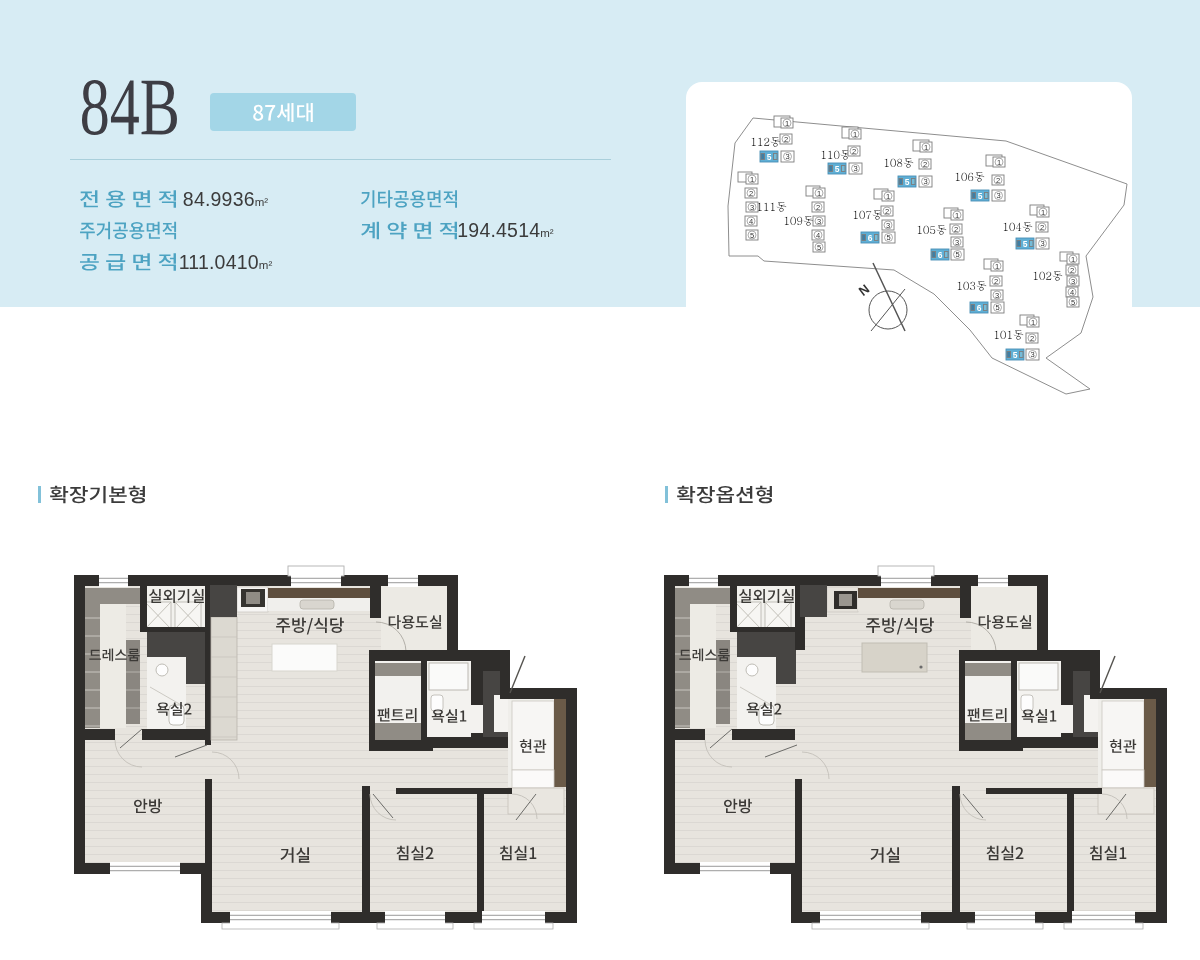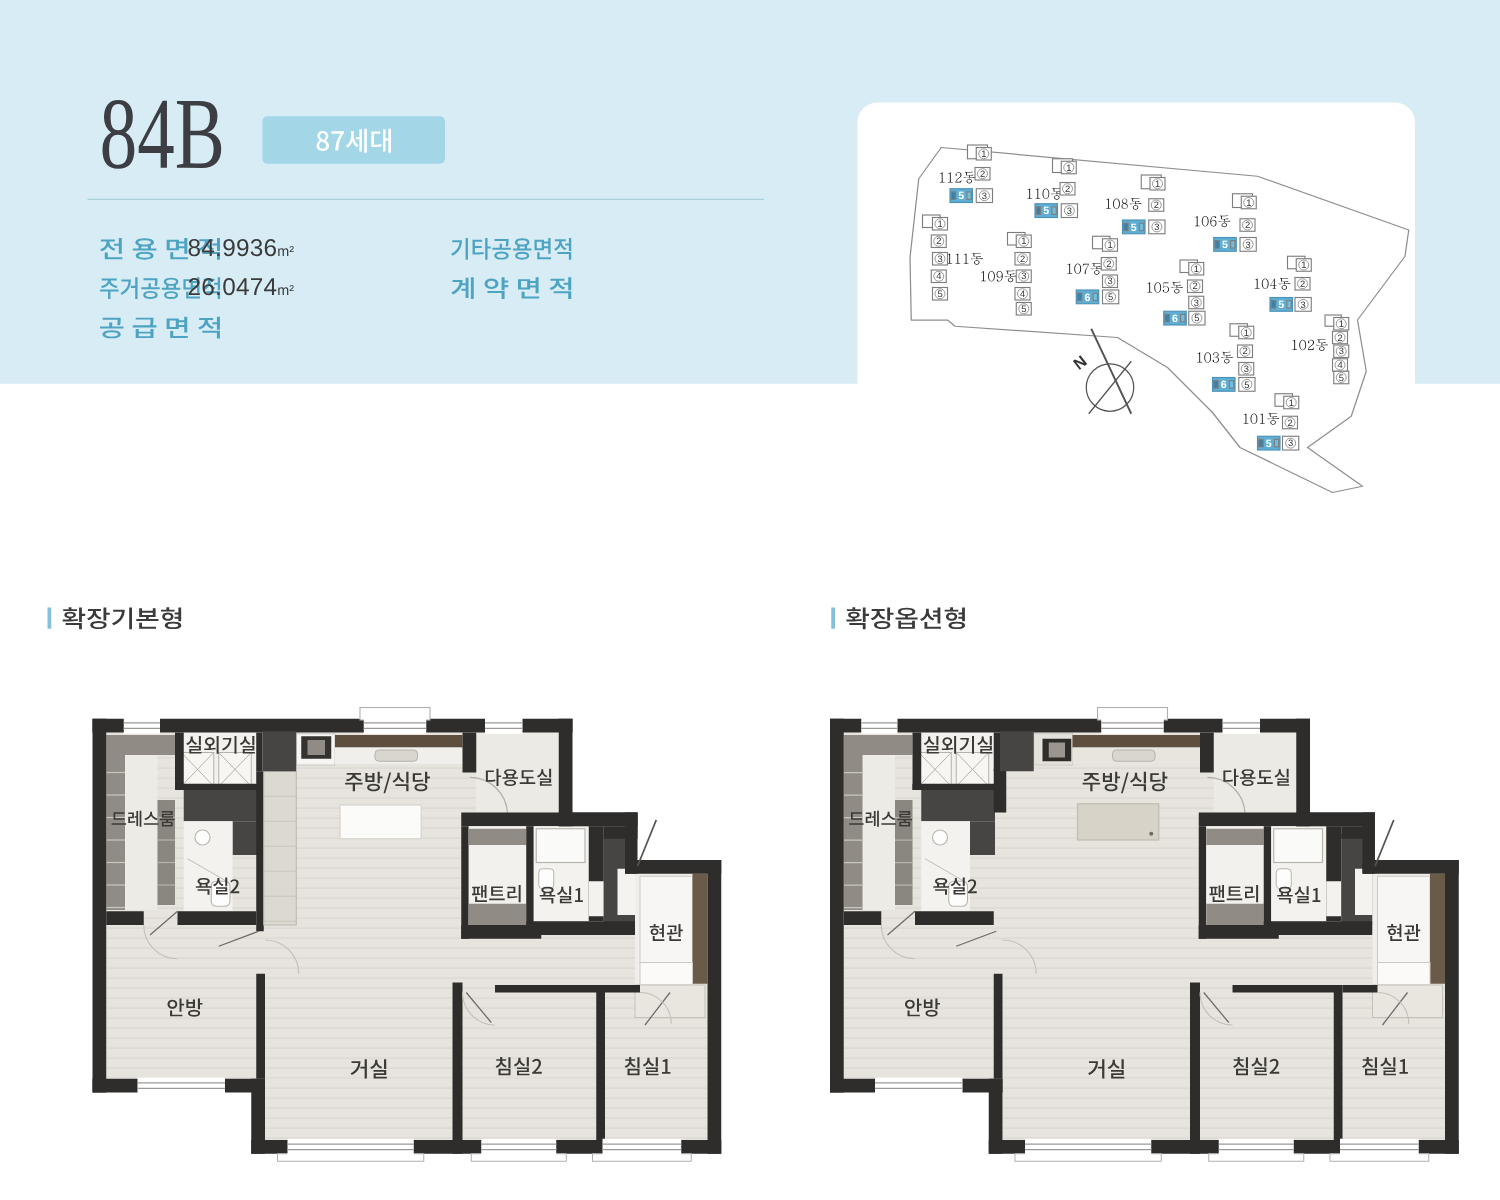--- a/index.html
+++ b/index.html
@@ -1,16 +1,16 @@
 <!DOCTYPE html>
 <html><head><meta charset="utf-8"><style>
 html,body{margin:0;padding:0;width:1200px;height:960px;background:#fff;overflow:hidden}
 *{box-sizing:border-box}
 .abs{position:absolute}
-.val{position:absolute;font:19.5px "Liberation Sans",sans-serif;color:#3b3b3b;text-align:left;line-height:28px;letter-spacing:.2px}
+.val{position:absolute;font:19.5px "Liberation Sans",sans-serif;color:#3b3b3b;text-align:center;line-height:28px;letter-spacing:.2px}
 .val .u{font-size:11.5px;letter-spacing:0}
 </style></head><body>
 <div style="position:relative;width:1200px;height:960px">
 
 <div class="abs" style="left:0;top:0;width:1200px;height:307px;background:#d7ecf4"></div>
 
 <svg class="abs" style="left:0;top:0" width="1200" height="960" viewBox="0 0 1200 960">
       <path transform="translate(79.7,134.2) scale(0.6012,0.8151)" d="M44.2 -49.5Q44.2 -44.1 41.6 -40.4Q39.0 -36.7 34.5 -34.7Q40.1 -32.7 43.1 -28.3Q46.2 -23.9 46.2 -17.7Q46.2 -8.4 41.0 -3.7Q35.7 1.0 24.7 1.0Q3.8 1.0 3.8 -17.7Q3.8 -24.2 6.9 -28.4Q10.1 -32.7 15.4 -34.7Q11.1 -36.7 8.5 -40.4Q5.8 -44.1 5.8 -49.5Q5.8 -57.6 10.8 -62.1Q15.7 -66.5 25.1 -66.5Q34.2 -66.5 39.2 -62.1Q44.2 -57.7 44.2 -49.5ZM37.4 -17.7Q37.4 -25.5 34.4 -29.0Q31.3 -32.5 24.7 -32.5Q18.3 -32.5 15.4 -29.2Q12.6 -25.8 12.6 -17.7Q12.6 -9.4 15.5 -6.2Q18.4 -2.9 24.7 -2.9Q31.2 -2.9 34.3 -6.3Q37.4 -9.7 37.4 -17.7ZM35.4 -49.5Q35.4 -56.2 32.8 -59.4Q30.1 -62.6 24.8 -62.6Q19.6 -62.6 17.1 -59.5Q14.6 -56.4 14.6 -49.5Q14.6 -42.7 17.0 -39.8Q19.5 -36.8 24.8 -36.8Q30.3 -36.8 32.8 -39.8Q35.4 -42.8 35.4 -49.5Z M89.6 -14.4V0.0H81.2V-14.4H52.0V-20.9L83.9 -65.8H89.6V-21.4H98.4V-14.4ZM81.2 -54.3H80.9L57.5 -21.4H81.2Z M146.8 -49.6Q146.8 -55.6 143.0 -58.3Q139.3 -61.1 130.8 -61.1H120.7V-36.3H131.4Q139.3 -36.3 143.0 -39.5Q146.8 -42.6 146.8 -49.6ZM151.7 -18.7Q151.7 -25.5 147.1 -28.7Q142.5 -31.9 132.4 -31.9H120.7V-4.4Q127.4 -4.1 135.1 -4.1Q143.4 -4.1 147.6 -7.6Q151.7 -11.2 151.7 -18.7ZM102.9 0.0V-2.6L111.3 -3.9V-61.6L102.9 -62.9V-65.5H132.8Q145.3 -65.5 151.0 -61.8Q156.8 -58.1 156.8 -50.1Q156.8 -44.3 153.2 -40.3Q149.7 -36.2 143.3 -34.9Q152.1 -33.9 157.0 -29.7Q161.8 -25.5 161.8 -18.8Q161.8 -9.4 155.3 -4.6Q148.8 0.3 136.3 0.3L115.4 0.0Z" fill="#3d3d44"></path>
     </svg>
 
@@ -23,21 +23,22 @@
 
 <svg class="abs" style="left:0;top:0" width="1200" height="960" viewBox="0 0 1200 960">
 <path transform="translate(79.0,206.1) scale(1.2050,1)" d="M10.1 -11.1H14.3V-9.5H10.1ZM13.3 -15.8H15.3V-3.1H13.3ZM4.0 -0.4H15.7V1.2H4.0ZM4.0 -4.2H6.0V0.5H4.0ZM5.1 -13.6H6.7V-12.3Q6.7 -10.7 6.2 -9.3Q5.6 -7.8 4.5 -6.8Q3.4 -5.7 1.9 -5.2L0.9 -6.7Q1.9 -7.1 2.7 -7.7Q3.5 -8.2 4.0 -9.0Q4.6 -9.7 4.8 -10.6Q5.1 -11.4 5.1 -12.3ZM5.5 -13.6H7.1V-12.3Q7.1 -11.2 7.6 -10.2Q8.1 -9.2 9.0 -8.4Q9.9 -7.6 11.2 -7.1L10.2 -5.5Q8.7 -6.1 7.7 -7.1Q6.6 -8.1 6.1 -9.5Q5.5 -10.8 5.5 -12.3ZM1.4 -14.5H10.7V-12.9H1.4Z M26.4 -10.0H28.3V-6.7H26.4ZM32.6 -10.0H34.6V-6.7H32.6ZM22.6 -7.4H38.3V-5.8H22.6ZM30.4 -4.7Q33.2 -4.7 34.8 -3.9Q36.4 -3.1 36.4 -1.6Q36.4 -0.1 34.8 0.7Q33.2 1.6 30.4 1.6Q27.6 1.6 26.1 0.7Q24.5 -0.1 24.5 -1.6Q24.5 -3.1 26.1 -3.9Q27.6 -4.7 30.4 -4.7ZM30.4 -3.2Q29.2 -3.2 28.3 -3.0Q27.4 -2.8 26.9 -2.4Q26.5 -2.1 26.5 -1.6Q26.5 -1.0 26.9 -0.7Q27.4 -0.3 28.3 -0.1Q29.2 0.0 30.4 0.0Q31.7 0.0 32.6 -0.1Q33.5 -0.3 34.0 -0.7Q34.4 -1.0 34.4 -1.6Q34.4 -2.1 34.0 -2.4Q33.5 -2.8 32.6 -3.0Q31.7 -3.2 30.4 -3.2ZM30.5 -15.5Q32.4 -15.5 33.8 -15.1Q35.1 -14.7 35.9 -14.0Q36.7 -13.3 36.7 -12.2Q36.7 -11.2 35.9 -10.5Q35.1 -9.7 33.8 -9.4Q32.4 -9.0 30.5 -9.0Q28.6 -9.0 27.2 -9.4Q25.8 -9.7 25.0 -10.5Q24.3 -11.2 24.3 -12.2Q24.3 -13.3 25.0 -14.0Q25.8 -14.7 27.2 -15.1Q28.6 -15.5 30.5 -15.5ZM30.5 -14.0Q29.2 -14.0 28.3 -13.8Q27.3 -13.6 26.8 -13.2Q26.3 -12.8 26.3 -12.2Q26.3 -11.7 26.8 -11.3Q27.3 -10.9 28.3 -10.7Q29.2 -10.5 30.5 -10.5Q31.8 -10.5 32.7 -10.7Q33.6 -10.9 34.1 -11.3Q34.6 -11.7 34.6 -12.2Q34.6 -12.8 34.1 -13.2Q33.6 -13.6 32.7 -13.8Q31.8 -14.0 30.5 -14.0Z M52.7 -12.9H57.4V-11.3H52.7ZM52.7 -9.2H57.4V-7.6H52.7ZM45.1 -14.3H53.2V-6.0H45.1ZM51.2 -12.8H47.1V-7.6H51.2ZM56.8 -15.8H58.8V-3.1H56.8ZM47.5 -0.4H59.2V1.2H47.5ZM47.5 -4.3H49.5V0.4H47.5Z M70.4 -14.0H72.0V-12.8Q72.0 -11.2 71.4 -9.7Q70.9 -8.3 69.8 -7.3Q68.7 -6.2 67.1 -5.6L66.1 -7.2Q67.1 -7.6 67.9 -8.2Q68.7 -8.7 69.3 -9.5Q69.8 -10.2 70.1 -11.1Q70.4 -11.9 70.4 -12.8ZM70.8 -14.0H72.4V-12.8Q72.4 -11.7 72.9 -10.7Q73.3 -9.7 74.3 -8.8Q75.2 -8.0 76.5 -7.6L75.5 -6.0Q74.0 -6.5 72.9 -7.6Q71.9 -8.6 71.3 -9.9Q70.8 -11.3 70.8 -12.8ZM75.5 -11.4H79.1V-9.8H75.5ZM66.7 -14.7H76.0V-13.1H66.7ZM68.8 -4.6H80.5V1.6H78.5V-3.0H68.8ZM78.5 -15.8H80.5V-5.4H78.5Z" fill="#4da3c2"></path>
 <path transform="translate(79.2,237.6) scale(0.9432,1)" d="M7.6 -14.0H9.3V-13.4Q9.3 -12.4 9.0 -11.6Q8.7 -10.8 8.0 -10.1Q7.4 -9.3 6.6 -8.8Q5.7 -8.2 4.7 -7.9Q3.6 -7.5 2.5 -7.3L1.7 -8.9Q2.8 -9.0 3.6 -9.3Q4.5 -9.6 5.3 -10.1Q6.0 -10.5 6.5 -11.0Q7.0 -11.6 7.3 -12.1Q7.6 -12.7 7.6 -13.4ZM8.1 -14.0H9.9V-13.4Q9.9 -12.7 10.1 -12.1Q10.4 -11.6 10.9 -11.0Q11.5 -10.5 12.2 -10.1Q12.9 -9.6 13.8 -9.3Q14.7 -9.0 15.7 -8.9L15.0 -7.3Q13.8 -7.5 12.8 -7.9Q11.7 -8.2 10.9 -8.8Q10.0 -9.3 9.4 -10.1Q8.8 -10.8 8.5 -11.6Q8.1 -12.4 8.1 -13.4ZM7.7 -4.9H9.7V1.6H7.7ZM0.9 -6.0H16.6V-4.4H0.9ZM2.3 -14.8H15.1V-13.2H2.3Z M30.7 -15.8H32.7V1.6H30.7ZM27.0 -9.0H31.7V-7.3H27.0ZM25.1 -14.0H27.1Q27.1 -12.1 26.7 -10.3Q26.3 -8.5 25.4 -7.0Q24.5 -5.4 23.0 -4.0Q21.5 -2.7 19.3 -1.6L18.3 -3.1Q20.1 -4.1 21.4 -5.2Q22.7 -6.3 23.6 -7.6Q24.4 -8.9 24.8 -10.4Q25.1 -11.9 25.1 -13.6ZM19.0 -14.0H26.2V-12.4H19.0Z M43.6 -4.9Q45.5 -4.9 46.8 -4.5Q48.2 -4.1 49.0 -3.4Q49.7 -2.7 49.7 -1.7Q49.7 -0.7 49.0 0.1Q48.2 0.8 46.8 1.2Q45.5 1.5 43.6 1.5Q41.7 1.5 40.4 1.2Q39.0 0.8 38.3 0.1Q37.5 -0.7 37.5 -1.7Q37.5 -2.7 38.3 -3.4Q39.0 -4.1 40.4 -4.5Q41.7 -4.9 43.6 -4.9ZM43.6 -3.4Q42.3 -3.4 41.4 -3.2Q40.5 -3.0 40.0 -2.6Q39.5 -2.2 39.5 -1.7Q39.5 -1.1 40.0 -0.8Q40.5 -0.4 41.4 -0.2Q42.3 0.0 43.6 0.0Q44.9 0.0 45.8 -0.2Q46.7 -0.4 47.2 -0.8Q47.7 -1.1 47.7 -1.7Q47.7 -2.2 47.2 -2.6Q46.7 -3.0 45.8 -3.2Q44.9 -3.4 43.6 -3.4ZM37.7 -15.0H48.8V-13.4H37.7ZM35.9 -7.9H51.5V-6.3H35.9ZM42.0 -11.1H44.0V-7.4H42.0ZM47.6 -15.0H49.6V-13.5Q49.6 -12.5 49.5 -11.4Q49.5 -10.2 49.1 -8.9L47.1 -9.1Q47.5 -10.4 47.5 -11.5Q47.6 -12.5 47.6 -13.5Z M57.0 -10.0H59.0V-6.7H57.0ZM63.3 -10.0H65.3V-6.7H63.3ZM53.3 -7.4H69.0V-5.8H53.3ZM61.1 -4.7Q63.9 -4.7 65.5 -3.9Q67.1 -3.1 67.1 -1.6Q67.1 -0.1 65.5 0.7Q63.9 1.6 61.1 1.6Q58.3 1.6 56.7 0.7Q55.2 -0.1 55.2 -1.6Q55.2 -3.1 56.7 -3.9Q58.3 -4.7 61.1 -4.7ZM61.1 -3.2Q59.9 -3.2 59.0 -3.0Q58.1 -2.8 57.6 -2.4Q57.2 -2.1 57.2 -1.6Q57.2 -1.0 57.6 -0.7Q58.1 -0.3 59.0 -0.1Q59.9 0.0 61.1 0.0Q62.4 0.0 63.3 -0.1Q64.2 -0.3 64.6 -0.7Q65.1 -1.0 65.1 -1.6Q65.1 -2.1 64.6 -2.4Q64.2 -2.8 63.3 -3.0Q62.4 -3.2 61.1 -3.2ZM61.2 -15.5Q63.1 -15.5 64.4 -15.1Q65.8 -14.7 66.6 -14.0Q67.3 -13.3 67.3 -12.2Q67.3 -11.2 66.6 -10.5Q65.8 -9.7 64.4 -9.4Q63.1 -9.0 61.2 -9.0Q59.3 -9.0 57.9 -9.4Q56.5 -9.7 55.7 -10.5Q55.0 -11.2 55.0 -12.2Q55.0 -13.3 55.7 -14.0Q56.5 -14.7 57.9 -15.1Q59.3 -15.5 61.2 -15.5ZM61.2 -14.0Q59.9 -14.0 58.9 -13.8Q58.0 -13.6 57.5 -13.2Q57.0 -12.8 57.0 -12.2Q57.0 -11.7 57.5 -11.3Q58.0 -10.9 58.9 -10.7Q59.9 -10.5 61.2 -10.5Q62.5 -10.5 63.4 -10.7Q64.3 -10.9 64.8 -11.3Q65.3 -11.7 65.3 -12.2Q65.3 -12.8 64.8 -13.2Q64.3 -13.6 63.4 -13.8Q62.5 -14.0 61.2 -14.0Z M79.2 -12.9H83.8V-11.3H79.2ZM79.2 -9.2H83.8V-7.6H79.2ZM71.6 -14.3H79.6V-6.0H71.6ZM77.7 -12.8H73.5V-7.6H77.7ZM83.2 -15.8H85.2V-3.1H83.2ZM73.9 -0.4H85.6V1.2H73.9ZM73.9 -4.3H75.9V0.4H73.9Z M92.5 -14.0H94.1V-12.8Q94.1 -11.2 93.6 -9.7Q93.0 -8.3 91.9 -7.3Q90.8 -6.2 89.3 -5.6L88.3 -7.2Q89.3 -7.6 90.1 -8.2Q90.9 -8.7 91.4 -9.5Q92.0 -10.2 92.2 -11.1Q92.5 -11.9 92.5 -12.8ZM92.9 -14.0H94.5V-12.8Q94.5 -11.7 95.0 -10.7Q95.5 -9.7 96.4 -8.8Q97.3 -8.0 98.6 -7.6L97.6 -6.0Q96.1 -6.5 95.1 -7.6Q94.0 -8.6 93.5 -9.9Q92.9 -11.3 92.9 -12.8ZM97.6 -11.4H101.2V-9.8H97.6ZM88.8 -14.7H98.1V-13.1H88.8ZM91.0 -4.6H102.7V1.6H100.7V-3.0H91.0ZM100.7 -15.8H102.7V-5.4H100.7Z" fill="#4da3c2"></path>
 <path transform="translate(78.9,269.1) scale(1.2056,1)" d="M8.6 -4.9Q10.5 -4.9 11.9 -4.5Q13.2 -4.1 14.0 -3.4Q14.7 -2.7 14.7 -1.7Q14.7 -0.7 14.0 0.1Q13.2 0.8 11.9 1.2Q10.5 1.5 8.6 1.5Q6.8 1.5 5.4 1.2Q4.0 0.8 3.3 0.1Q2.5 -0.7 2.5 -1.7Q2.5 -2.7 3.3 -3.4Q4.0 -4.1 5.4 -4.5Q6.8 -4.9 8.6 -4.9ZM8.6 -3.4Q7.4 -3.4 6.5 -3.2Q5.5 -3.0 5.0 -2.6Q4.5 -2.2 4.5 -1.7Q4.5 -1.1 5.0 -0.8Q5.5 -0.4 6.5 -0.2Q7.4 0.0 8.6 0.0Q9.9 0.0 10.8 -0.2Q11.8 -0.4 12.3 -0.8Q12.8 -1.1 12.8 -1.7Q12.8 -2.2 12.3 -2.6Q11.8 -3.0 10.8 -3.2Q9.9 -3.4 8.6 -3.4ZM2.7 -15.0H13.8V-13.4H2.7ZM0.9 -7.9H16.5V-6.3H0.9ZM7.0 -11.1H9.0V-7.4H7.0ZM12.6 -15.0H14.6V-13.5Q14.6 -12.5 14.6 -11.4Q14.5 -10.2 14.1 -8.9L12.2 -9.1Q12.5 -10.4 12.6 -11.5Q12.6 -12.5 12.6 -13.5Z M24.6 -5.9H26.6V-3.8H34.4V-5.9H36.4V1.3H24.6ZM26.6 -2.3V-0.2H34.4V-2.3ZM24.6 -15.0H35.7V-13.5H24.6ZM22.6 -8.9H38.4V-7.2H22.6ZM34.4 -15.0H36.4V-13.7Q36.4 -12.7 36.3 -11.4Q36.3 -10.2 35.9 -8.5L33.9 -8.4Q34.3 -10.1 34.4 -11.4Q34.4 -12.7 34.4 -13.7Z M52.7 -12.9H57.4V-11.3H52.7ZM52.7 -9.2H57.4V-7.6H52.7ZM45.1 -14.3H53.2V-6.0H45.1ZM51.2 -12.8H47.1V-7.6H51.2ZM56.8 -15.8H58.8V-3.1H56.8ZM47.5 -0.4H59.2V1.2H47.5ZM47.5 -4.3H49.5V0.4H47.5Z M70.4 -14.0H72.0V-12.8Q72.0 -11.2 71.4 -9.7Q70.9 -8.3 69.8 -7.3Q68.7 -6.2 67.1 -5.6L66.1 -7.2Q67.1 -7.6 67.9 -8.2Q68.7 -8.7 69.3 -9.5Q69.8 -10.2 70.1 -11.1Q70.4 -11.9 70.4 -12.8ZM70.8 -14.0H72.4V-12.8Q72.4 -11.7 72.9 -10.7Q73.3 -9.7 74.3 -8.8Q75.2 -8.0 76.5 -7.6L75.5 -6.0Q74.0 -6.5 72.9 -7.6Q71.9 -8.6 71.3 -9.9Q70.8 -11.3 70.8 -12.8ZM75.5 -11.4H79.1V-9.8H75.5ZM66.7 -14.7H76.0V-13.1H66.7ZM68.8 -4.6H80.5V1.6H78.5V-3.0H68.8ZM78.5 -15.8H80.5V-5.4H78.5Z" fill="#4da3c2"></path>
 <path transform="translate(360.0,206.1) scale(0.9444,1)" d="M13.2 -15.8H15.2V1.6H13.2ZM8.1 -14.0H10.1Q10.1 -12.0 9.7 -10.3Q9.3 -8.5 8.3 -6.9Q7.4 -5.3 5.8 -4.0Q4.3 -2.6 2.1 -1.5L1.0 -3.1Q3.5 -4.3 5.1 -5.9Q6.6 -7.4 7.4 -9.4Q8.1 -11.3 8.1 -13.6ZM1.9 -14.0H9.0V-12.4H1.9Z M19.1 -4.1H20.5Q22.0 -4.1 23.3 -4.2Q24.6 -4.2 25.8 -4.3Q27.1 -4.4 28.4 -4.6L28.6 -3.0Q27.2 -2.8 26.0 -2.7Q24.7 -2.6 23.4 -2.5Q22.0 -2.5 20.5 -2.5H19.1ZM19.1 -14.3H27.2V-12.7H21.1V-3.6H19.1ZM20.6 -9.4H26.9V-7.8H20.6ZM29.8 -15.8H31.8V1.6H29.8ZM31.4 -9.0H34.5V-7.3H31.4Z M43.6 -4.9Q45.5 -4.9 46.8 -4.5Q48.2 -4.1 49.0 -3.4Q49.7 -2.7 49.7 -1.7Q49.7 -0.7 49.0 0.1Q48.2 0.8 46.8 1.2Q45.5 1.5 43.6 1.5Q41.7 1.5 40.4 1.2Q39.0 0.8 38.3 0.1Q37.5 -0.7 37.5 -1.7Q37.5 -2.7 38.3 -3.4Q39.0 -4.1 40.4 -4.5Q41.7 -4.9 43.6 -4.9ZM43.6 -3.4Q42.3 -3.4 41.4 -3.2Q40.5 -3.0 40.0 -2.6Q39.5 -2.2 39.5 -1.7Q39.5 -1.1 40.0 -0.8Q40.5 -0.4 41.4 -0.2Q42.3 0.0 43.6 0.0Q44.9 0.0 45.8 -0.2Q46.7 -0.4 47.2 -0.8Q47.7 -1.1 47.7 -1.7Q47.7 -2.2 47.2 -2.6Q46.7 -3.0 45.8 -3.2Q44.9 -3.4 43.6 -3.4ZM37.7 -15.0H48.8V-13.4H37.7ZM35.9 -7.9H51.5V-6.3H35.9ZM42.0 -11.1H44.0V-7.4H42.0ZM47.6 -15.0H49.6V-13.5Q49.6 -12.5 49.5 -11.4Q49.5 -10.2 49.1 -8.9L47.1 -9.1Q47.5 -10.4 47.5 -11.5Q47.6 -12.5 47.6 -13.5Z M57.0 -10.0H59.0V-6.7H57.0ZM63.3 -10.0H65.3V-6.7H63.3ZM53.3 -7.4H69.0V-5.8H53.3ZM61.1 -4.7Q63.9 -4.7 65.5 -3.9Q67.1 -3.1 67.1 -1.6Q67.1 -0.1 65.5 0.7Q63.9 1.6 61.1 1.6Q58.3 1.6 56.7 0.7Q55.2 -0.1 55.2 -1.6Q55.2 -3.1 56.7 -3.9Q58.3 -4.7 61.1 -4.7ZM61.1 -3.2Q59.9 -3.2 59.0 -3.0Q58.1 -2.8 57.6 -2.4Q57.2 -2.1 57.2 -1.6Q57.2 -1.0 57.6 -0.7Q58.1 -0.3 59.0 -0.1Q59.9 0.0 61.1 0.0Q62.4 0.0 63.3 -0.1Q64.2 -0.3 64.6 -0.7Q65.1 -1.0 65.1 -1.6Q65.1 -2.1 64.6 -2.4Q64.2 -2.8 63.3 -3.0Q62.4 -3.2 61.1 -3.2ZM61.2 -15.5Q63.1 -15.5 64.4 -15.1Q65.8 -14.7 66.6 -14.0Q67.3 -13.3 67.3 -12.2Q67.3 -11.2 66.6 -10.5Q65.8 -9.7 64.4 -9.4Q63.1 -9.0 61.2 -9.0Q59.3 -9.0 57.9 -9.4Q56.5 -9.7 55.7 -10.5Q55.0 -11.2 55.0 -12.2Q55.0 -13.3 55.7 -14.0Q56.5 -14.7 57.9 -15.1Q59.3 -15.5 61.2 -15.5ZM61.2 -14.0Q59.9 -14.0 58.9 -13.8Q58.0 -13.6 57.5 -13.2Q57.0 -12.8 57.0 -12.2Q57.0 -11.7 57.5 -11.3Q58.0 -10.9 58.9 -10.7Q59.9 -10.5 61.2 -10.5Q62.5 -10.5 63.4 -10.7Q64.3 -10.9 64.8 -11.3Q65.3 -11.7 65.3 -12.2Q65.3 -12.8 64.8 -13.2Q64.3 -13.6 63.4 -13.8Q62.5 -14.0 61.2 -14.0Z M79.2 -12.9H83.8V-11.3H79.2ZM79.2 -9.2H83.8V-7.6H79.2ZM71.6 -14.3H79.6V-6.0H71.6ZM77.7 -12.8H73.5V-7.6H77.7ZM83.2 -15.8H85.2V-3.1H83.2ZM73.9 -0.4H85.6V1.2H73.9ZM73.9 -4.3H75.9V0.4H73.9Z M92.5 -14.0H94.1V-12.8Q94.1 -11.2 93.6 -9.7Q93.0 -8.3 91.9 -7.3Q90.8 -6.2 89.3 -5.6L88.3 -7.2Q89.3 -7.6 90.1 -8.2Q90.9 -8.7 91.4 -9.5Q92.0 -10.2 92.2 -11.1Q92.5 -11.9 92.5 -12.8ZM92.9 -14.0H94.5V-12.8Q94.5 -11.7 95.0 -10.7Q95.5 -9.7 96.4 -8.8Q97.3 -8.0 98.6 -7.6L97.6 -6.0Q96.1 -6.5 95.1 -7.6Q94.0 -8.6 93.5 -9.9Q92.9 -11.3 92.9 -12.8ZM97.6 -11.4H101.2V-9.8H97.6ZM88.8 -14.7H98.1V-13.1H88.8ZM91.0 -4.6H102.7V1.6H100.7V-3.0H91.0ZM100.7 -15.8H102.7V-5.4H100.7Z" fill="#4da3c2"></path>
 <path transform="translate(360.1,237.6) scale(1.2036,1)" d="M7.6 -11.1H11.3V-9.5H7.6ZM7.5 -6.7H11.2V-5.1H7.5ZM13.8 -15.8H15.7V1.6H13.8ZM10.3 -15.4H12.2V0.7H10.3ZM6.4 -13.7H8.3Q8.3 -11.3 7.7 -9.2Q7.1 -7.1 5.7 -5.3Q4.3 -3.5 1.9 -2.1L0.8 -3.5Q2.8 -4.7 4.0 -6.2Q5.2 -7.7 5.8 -9.5Q6.4 -11.2 6.4 -13.3ZM1.6 -13.7H7.1V-12.1H1.6Z M35.6 -13.3H38.6V-11.7H35.6ZM35.6 -9.6H38.6V-7.9H35.6ZM34.2 -15.8H36.2V-5.5H34.2ZM24.8 -4.8H36.2V1.6H34.2V-3.2H24.8ZM27.5 -14.8Q28.8 -14.8 29.8 -14.3Q30.9 -13.7 31.5 -12.8Q32.1 -11.9 32.1 -10.6Q32.1 -9.4 31.5 -8.5Q30.9 -7.5 29.8 -7.0Q28.8 -6.5 27.5 -6.5Q26.1 -6.5 25.1 -7.0Q24.1 -7.5 23.5 -8.5Q22.9 -9.4 22.9 -10.6Q22.9 -11.9 23.5 -12.8Q24.1 -13.7 25.1 -14.3Q26.1 -14.8 27.5 -14.8ZM27.5 -13.1Q26.7 -13.1 26.1 -12.8Q25.5 -12.5 25.1 -11.9Q24.8 -11.4 24.8 -10.6Q24.8 -9.9 25.1 -9.3Q25.5 -8.8 26.1 -8.4Q26.7 -8.1 27.5 -8.1Q28.2 -8.1 28.8 -8.4Q29.4 -8.8 29.8 -9.3Q30.1 -9.9 30.1 -10.6Q30.1 -11.4 29.8 -11.9Q29.4 -12.5 28.8 -12.8Q28.2 -13.1 27.5 -13.1Z M52.7 -12.9H57.4V-11.3H52.7ZM52.7 -9.2H57.4V-7.6H52.7ZM45.1 -14.3H53.2V-6.0H45.1ZM51.2 -12.8H47.1V-7.6H51.2ZM56.8 -15.8H58.8V-3.1H56.8ZM47.5 -0.4H59.2V1.2H47.5ZM47.5 -4.3H49.5V0.4H47.5Z M70.4 -14.0H72.0V-12.8Q72.0 -11.2 71.4 -9.7Q70.9 -8.3 69.8 -7.3Q68.7 -6.2 67.1 -5.6L66.1 -7.2Q67.1 -7.6 67.9 -8.2Q68.7 -8.7 69.3 -9.5Q69.8 -10.2 70.1 -11.1Q70.4 -11.9 70.4 -12.8ZM70.8 -14.0H72.4V-12.8Q72.4 -11.7 72.9 -10.7Q73.3 -9.7 74.3 -8.8Q75.2 -8.0 76.5 -7.6L75.5 -6.0Q74.0 -6.5 72.9 -7.6Q71.9 -8.6 71.3 -9.9Q70.8 -11.3 70.8 -12.8ZM75.5 -11.4H79.1V-9.8H75.5ZM66.7 -14.7H76.0V-13.1H66.7ZM68.8 -4.6H80.5V1.6H78.5V-3.0H68.8ZM78.5 -15.8H80.5V-5.4H78.5Z" fill="#4da3c2"></path>
 </svg>
 
 <div class="val" style="left:150px;top:185px;width:151px">84.9936<span class="u">m²</span></div>
-<div class="val" style="left:150px;top:216px;width:151px">26.0474<span class="u">m²</span></div>
+<div class="val" style="left:150px;top:248px;width:151px">111.0410<span class="u">m²</span></div>
+<div class="val" style="left:430px;top:216px;width:151px">194.4514<span class="u">m²</span></div>
 
 <div class="abs" style="left:38px;top:486px;width:3px;height:17px;background:#82c1d9"></div>
 <svg class="abs" style="left:0;top:0" width="1200" height="960" viewBox="0 0 1200 960">
       <path transform="translate(49.2,501.7) scale(1.1236,1)" d="M5.1 -7.7H7.1V-5.4H5.1ZM12.5 -15.8H14.5V-4.1H12.5ZM13.7 -10.7H16.9V-9.0H13.7ZM1.0 -4.5 0.7 -6.1Q2.3 -6.1 4.1 -6.1Q6.0 -6.1 7.9 -6.2Q9.8 -6.3 11.6 -6.6L11.7 -5.2Q9.9 -4.9 8.0 -4.7Q6.1 -4.6 4.3 -4.5Q2.5 -4.5 1.0 -4.5ZM2.9 -3.3H14.5V1.6H12.5V-1.7H2.9ZM1.2 -14.4H11.1V-12.9H1.2ZM6.1 -12.3Q8.0 -12.3 9.1 -11.7Q10.3 -11.0 10.3 -9.8Q10.3 -8.6 9.1 -7.9Q8.0 -7.2 6.1 -7.2Q4.3 -7.2 3.1 -7.9Q2.0 -8.6 2.0 -9.8Q2.0 -11.0 3.1 -11.7Q4.3 -12.3 6.1 -12.3ZM6.1 -11.0Q5.1 -11.0 4.5 -10.7Q3.9 -10.4 3.9 -9.8Q3.9 -9.2 4.5 -8.9Q5.1 -8.5 6.1 -8.5Q7.2 -8.5 7.8 -8.9Q8.4 -9.2 8.4 -9.8Q8.4 -10.4 7.8 -10.7Q7.2 -11.0 6.1 -11.0ZM5.1 -15.9H7.1V-13.7H5.1Z M22.4 -13.9H24.1V-12.6Q24.1 -11.0 23.5 -9.6Q22.9 -8.2 21.9 -7.1Q20.8 -6.1 19.2 -5.5L18.2 -7.1Q19.6 -7.6 20.5 -8.4Q21.5 -9.3 22.0 -10.4Q22.4 -11.5 22.4 -12.6ZM22.8 -13.9H24.5V-12.6Q24.5 -11.6 24.9 -10.6Q25.4 -9.6 26.3 -8.8Q27.2 -8.1 28.5 -7.6L27.6 -6.1Q26.0 -6.6 25.0 -7.5Q23.9 -8.5 23.4 -9.8Q22.8 -11.2 22.8 -12.6ZM18.8 -14.6H28.1V-13.0H18.8ZM29.9 -15.8H31.9V-5.4H29.9ZM31.4 -11.6H34.4V-9.9H31.4ZM26.3 -5.0Q28.1 -5.0 29.4 -4.6Q30.7 -4.2 31.4 -3.5Q32.1 -2.8 32.1 -1.7Q32.1 -0.7 31.4 0.0Q30.7 0.8 29.4 1.1Q28.1 1.5 26.3 1.5Q24.5 1.5 23.2 1.1Q21.9 0.8 21.2 0.0Q20.5 -0.7 20.5 -1.7Q20.5 -2.8 21.2 -3.5Q21.9 -4.2 23.2 -4.6Q24.5 -5.0 26.3 -5.0ZM26.3 -3.4Q25.1 -3.4 24.3 -3.2Q23.4 -3.1 23.0 -2.7Q22.5 -2.3 22.5 -1.7Q22.5 -1.2 23.0 -0.8Q23.4 -0.4 24.3 -0.2Q25.1 0.0 26.3 0.0Q27.5 0.0 28.4 -0.2Q29.2 -0.4 29.7 -0.8Q30.1 -1.2 30.1 -1.7Q30.1 -2.3 29.7 -2.7Q29.2 -3.1 28.4 -3.2Q27.5 -3.4 26.3 -3.4Z M48.2 -15.8H50.2V1.6H48.2ZM43.1 -14.0H45.0Q45.0 -12.0 44.6 -10.3Q44.2 -8.5 43.3 -6.9Q42.3 -5.3 40.8 -4.0Q39.3 -2.6 37.0 -1.5L36.0 -3.1Q38.5 -4.3 40.1 -5.9Q41.6 -7.4 42.3 -9.4Q43.1 -11.3 43.1 -13.6ZM36.8 -14.0H44.0V-12.4H36.8Z M55.3 -15.1H57.3V-13.2H65.0V-15.1H67.0V-8.1H55.3ZM57.3 -11.6V-9.7H65.0V-11.6ZM53.3 -6.5H69.0V-4.9H53.3ZM60.2 -9.0H62.1V-5.8H60.2ZM55.3 -0.4H67.3V1.2H55.3ZM55.3 -3.6H57.3V0.2H55.3Z M80.6 -11.8H84.0V-10.2H80.6ZM80.5 -8.4H83.9V-6.8H80.5ZM70.8 -14.0H80.5V-12.5H70.8ZM75.7 -11.7Q76.9 -11.7 77.8 -11.3Q78.7 -10.9 79.2 -10.2Q79.7 -9.4 79.7 -8.5Q79.7 -7.5 79.2 -6.8Q78.7 -6.0 77.8 -5.6Q76.9 -5.2 75.7 -5.2Q74.6 -5.2 73.7 -5.6Q72.8 -6.0 72.2 -6.8Q71.7 -7.5 71.7 -8.5Q71.7 -9.4 72.2 -10.2Q72.8 -10.9 73.7 -11.3Q74.6 -11.7 75.7 -11.7ZM75.7 -10.2Q74.8 -10.2 74.2 -9.7Q73.6 -9.3 73.6 -8.5Q73.6 -7.7 74.2 -7.2Q74.8 -6.7 75.7 -6.7Q76.7 -6.7 77.3 -7.2Q77.9 -7.7 77.9 -8.5Q77.9 -9.3 77.3 -9.7Q76.7 -10.2 75.7 -10.2ZM74.7 -15.9H76.7V-12.9H74.7ZM83.2 -15.8H85.2V-4.7H83.2ZM79.4 -4.4Q81.2 -4.4 82.5 -4.1Q83.8 -3.7 84.6 -3.1Q85.3 -2.4 85.3 -1.4Q85.3 -0.5 84.6 0.2Q83.8 0.8 82.5 1.2Q81.2 1.5 79.4 1.5Q77.6 1.5 76.3 1.2Q75.0 0.8 74.3 0.2Q73.5 -0.5 73.5 -1.4Q73.5 -2.4 74.3 -3.1Q75.0 -3.7 76.3 -4.1Q77.6 -4.4 79.4 -4.4ZM79.4 -2.9Q77.6 -2.9 76.6 -2.5Q75.6 -2.2 75.6 -1.4Q75.6 -0.7 76.6 -0.4Q77.6 0.0 79.4 0.0Q81.2 0.0 82.2 -0.4Q83.2 -0.7 83.2 -1.4Q83.2 -2.2 82.2 -2.5Q81.2 -2.9 79.4 -2.9Z" fill="#3b3b3b"></path>
     </svg>
 
 <div class="abs" style="left:665px;top:486px;width:3px;height:17px;background:#82c1d9"></div>
 <svg class="abs" style="left:0;top:0" width="1200" height="960" viewBox="0 0 1200 960">
       <path transform="translate(676.2,501.7) scale(1.1236,1)" d="M5.1 -7.7H7.1V-5.4H5.1ZM12.5 -15.8H14.5V-4.1H12.5ZM13.7 -10.7H16.9V-9.0H13.7ZM1.0 -4.5 0.7 -6.1Q2.3 -6.1 4.1 -6.1Q6.0 -6.1 7.9 -6.2Q9.8 -6.3 11.6 -6.6L11.7 -5.2Q9.9 -4.9 8.0 -4.7Q6.1 -4.6 4.3 -4.5Q2.5 -4.5 1.0 -4.5ZM2.9 -3.3H14.5V1.6H12.5V-1.7H2.9ZM1.2 -14.4H11.1V-12.9H1.2ZM6.1 -12.3Q8.0 -12.3 9.1 -11.7Q10.3 -11.0 10.3 -9.8Q10.3 -8.6 9.1 -7.9Q8.0 -7.2 6.1 -7.2Q4.3 -7.2 3.1 -7.9Q2.0 -8.6 2.0 -9.8Q2.0 -11.0 3.1 -11.7Q4.3 -12.3 6.1 -12.3ZM6.1 -11.0Q5.1 -11.0 4.5 -10.7Q3.9 -10.4 3.9 -9.8Q3.9 -9.2 4.5 -8.9Q5.1 -8.5 6.1 -8.5Q7.2 -8.5 7.8 -8.9Q8.4 -9.2 8.4 -9.8Q8.4 -10.4 7.8 -10.7Q7.2 -11.0 6.1 -11.0ZM5.1 -15.9H7.1V-13.7H5.1Z M22.4 -13.9H24.1V-12.6Q24.1 -11.0 23.5 -9.6Q22.9 -8.2 21.9 -7.1Q20.8 -6.1 19.2 -5.5L18.2 -7.1Q19.6 -7.6 20.5 -8.4Q21.5 -9.3 22.0 -10.4Q22.4 -11.5 22.4 -12.6ZM22.8 -13.9H24.5V-12.6Q24.5 -11.6 24.9 -10.6Q25.4 -9.6 26.3 -8.8Q27.2 -8.1 28.5 -7.6L27.6 -6.1Q26.0 -6.6 25.0 -7.5Q23.9 -8.5 23.4 -9.8Q22.8 -11.2 22.8 -12.6ZM18.8 -14.6H28.1V-13.0H18.8ZM29.9 -15.8H31.9V-5.4H29.9ZM31.4 -11.6H34.4V-9.9H31.4ZM26.3 -5.0Q28.1 -5.0 29.4 -4.6Q30.7 -4.2 31.4 -3.5Q32.1 -2.8 32.1 -1.7Q32.1 -0.7 31.4 0.0Q30.7 0.8 29.4 1.1Q28.1 1.5 26.3 1.5Q24.5 1.5 23.2 1.1Q21.9 0.8 21.2 0.0Q20.5 -0.7 20.5 -1.7Q20.5 -2.8 21.2 -3.5Q21.9 -4.2 23.2 -4.6Q24.5 -5.0 26.3 -5.0ZM26.3 -3.4Q25.1 -3.4 24.3 -3.2Q23.4 -3.1 23.0 -2.7Q22.5 -2.3 22.5 -1.7Q22.5 -1.2 23.0 -0.8Q23.4 -0.4 24.3 -0.2Q25.1 0.0 26.3 0.0Q27.5 0.0 28.4 -0.2Q29.2 -0.4 29.7 -0.8Q30.1 -1.2 30.1 -1.7Q30.1 -2.3 29.7 -2.7Q29.2 -3.1 28.4 -3.2Q27.5 -3.4 26.3 -3.4Z M43.7 -15.6Q45.6 -15.6 47.0 -15.2Q48.4 -14.8 49.1 -14.1Q49.9 -13.4 49.9 -12.3Q49.9 -11.3 49.1 -10.6Q48.4 -9.9 47.0 -9.5Q45.6 -9.1 43.7 -9.1Q41.8 -9.1 40.4 -9.5Q39.0 -9.9 38.2 -10.6Q37.5 -11.3 37.5 -12.3Q37.5 -13.4 38.2 -14.1Q39.0 -14.8 40.4 -15.2Q41.8 -15.6 43.7 -15.6ZM43.7 -14.1Q42.4 -14.1 41.4 -13.9Q40.5 -13.7 40.0 -13.3Q39.5 -12.9 39.5 -12.3Q39.5 -11.8 40.0 -11.4Q40.5 -11.0 41.4 -10.8Q42.4 -10.6 43.7 -10.6Q45.0 -10.6 45.9 -10.8Q46.8 -11.0 47.3 -11.4Q47.8 -11.8 47.8 -12.3Q47.8 -12.9 47.3 -13.3Q46.8 -13.7 45.9 -13.9Q45.0 -14.1 43.7 -14.1ZM37.8 -5.2H39.7V-3.6H47.6V-5.2H49.6V1.3H37.8ZM39.7 -2.1V-0.2H47.6V-2.1ZM35.8 -7.8H51.5V-6.2H35.8ZM42.7 -9.7H44.6V-7.0H42.7Z M62.5 -13.4H66.2V-11.8H62.5ZM62.5 -9.9H66.2V-8.3H62.5ZM57.5 -14.8H59.1V-12.7Q59.1 -11.0 58.6 -9.4Q58.0 -7.9 56.9 -6.8Q55.9 -5.6 54.3 -5.0L53.3 -6.6Q54.3 -7.0 55.1 -7.6Q55.9 -8.2 56.4 -9.0Q56.9 -9.8 57.2 -10.8Q57.5 -11.7 57.5 -12.7ZM57.9 -14.8H59.5V-12.7Q59.5 -11.8 59.8 -10.9Q60.0 -10.0 60.5 -9.2Q61.1 -8.4 61.8 -7.8Q62.6 -7.2 63.6 -6.8L62.5 -5.3Q61.0 -5.9 60.0 -7.0Q59.0 -8.1 58.4 -9.6Q57.9 -11.0 57.9 -12.7ZM65.7 -15.8H67.7V-2.9H65.7ZM56.4 -0.4H68.1V1.2H56.4ZM56.4 -4.1H58.4V0.6H56.4Z M80.6 -11.8H84.0V-10.2H80.6ZM80.5 -8.4H83.9V-6.8H80.5ZM70.8 -14.0H80.5V-12.5H70.8ZM75.7 -11.7Q76.9 -11.7 77.8 -11.3Q78.7 -10.9 79.2 -10.2Q79.7 -9.4 79.7 -8.5Q79.7 -7.5 79.2 -6.8Q78.7 -6.0 77.8 -5.6Q76.9 -5.2 75.7 -5.2Q74.6 -5.2 73.7 -5.6Q72.8 -6.0 72.2 -6.8Q71.7 -7.5 71.7 -8.5Q71.7 -9.4 72.2 -10.2Q72.8 -10.9 73.7 -11.3Q74.6 -11.7 75.7 -11.7ZM75.7 -10.2Q74.8 -10.2 74.2 -9.7Q73.6 -9.3 73.6 -8.5Q73.6 -7.7 74.2 -7.2Q74.8 -6.7 75.7 -6.7Q76.7 -6.7 77.3 -7.2Q77.9 -7.7 77.9 -8.5Q77.9 -9.3 77.3 -9.7Q76.7 -10.2 75.7 -10.2ZM74.7 -15.9H76.7V-12.9H74.7ZM83.2 -15.8H85.2V-4.7H83.2ZM79.4 -4.4Q81.2 -4.4 82.5 -4.1Q83.8 -3.7 84.6 -3.1Q85.3 -2.4 85.3 -1.4Q85.3 -0.5 84.6 0.2Q83.8 0.8 82.5 1.2Q81.2 1.5 79.4 1.5Q77.6 1.5 76.3 1.2Q75.0 0.8 74.3 0.2Q73.5 -0.5 73.5 -1.4Q73.5 -2.4 74.3 -3.1Q75.0 -3.7 76.3 -4.1Q77.6 -4.4 79.4 -4.4ZM79.4 -2.9Q77.6 -2.9 76.6 -2.5Q75.6 -2.2 75.6 -1.4Q75.6 -0.7 76.6 -0.4Q77.6 0.0 79.4 0.0Q81.2 0.0 82.2 -0.4Q83.2 -0.7 83.2 -1.4Q83.2 -2.2 82.2 -2.5Q81.2 -2.9 79.4 -2.9Z" fill="#3b3b3b"></path>
     </svg>

